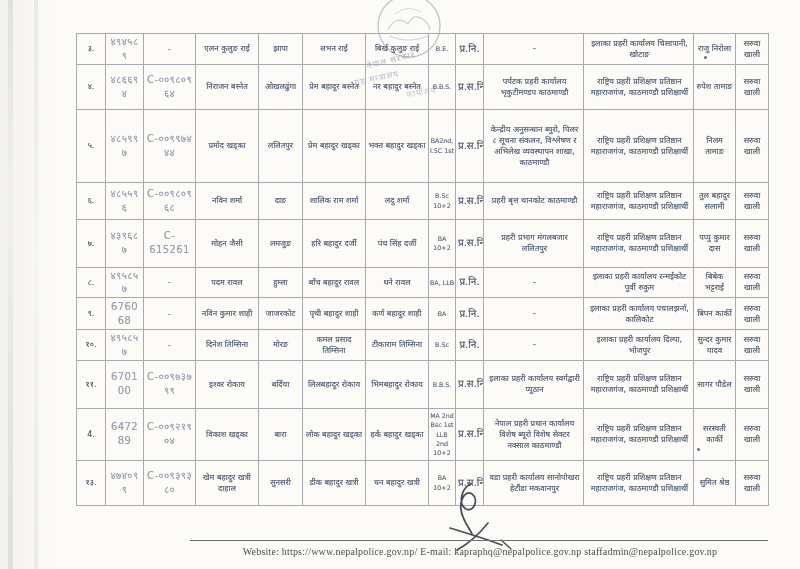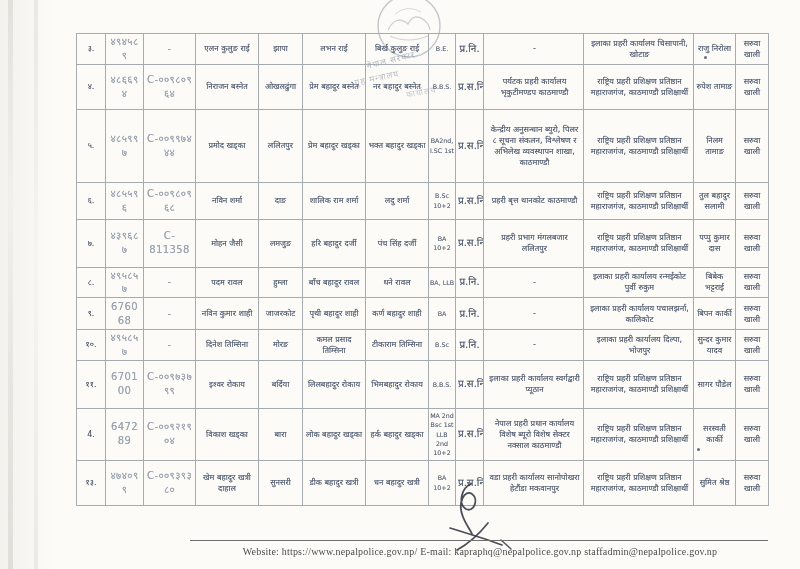--- a/index.html
+++ b/index.html
@@ -160,21 +160,21 @@
           <td>B.Sc 10+2</td>
           <td>प्र.स.नि.</td>
           <td>प्रहरी बृत्त थानकोट काठमाण्डौ</td>
           <td>राष्ट्रिय प्रहरी प्रशिक्षण प्रतिष्ठान महाराजगंज, काठमाण्डौ प्रशिक्षार्थी</td>
           <td>तुल बहादुर सलामी</td>
           <td>सरुवा खाली</td>
         </tr>
         <tr>
           <td>७.</td>
           <td>४३९६८७</td>
-          <td>C-811358</td>
+          <td>C-615261</td>
           <td>मोहन जैसी</td>
           <td>लमजुङ</td>
           <td>हरि बहादुर दर्जी</td>
           <td>पंच सिंह दर्जी</td>
           <td>BA 10+2</td>
           <td>प्र.स.नि.</td>
           <td>प्रहरी प्रभाग मंगलबजार ललितपुर</td>
           <td>राष्ट्रिय प्रहरी प्रशिक्षण प्रतिष्ठान महाराजगंज, काठमाण्डौ प्रशिक्षार्थी</td>
           <td>पप्पु कुमार दास</td>
           <td>सरुवा खाली</td>

